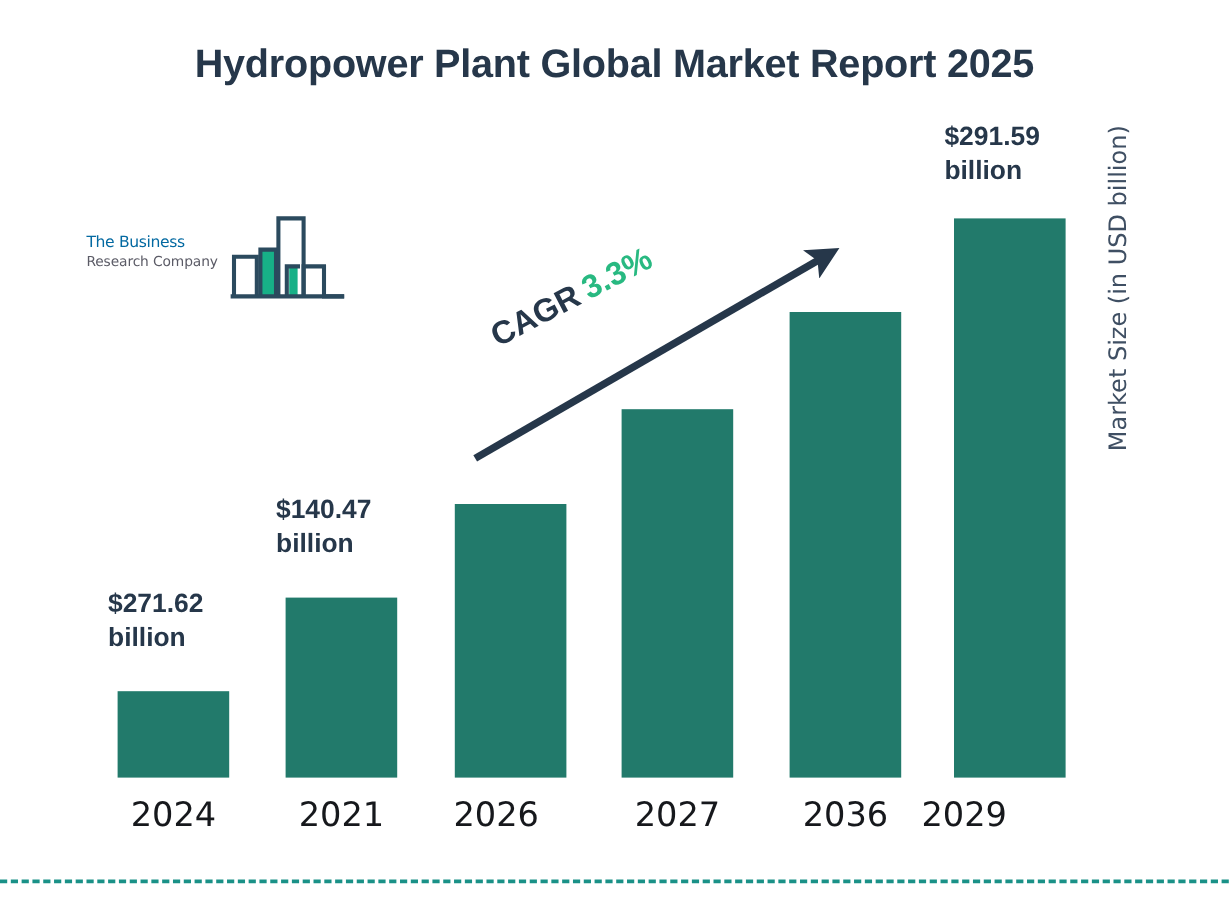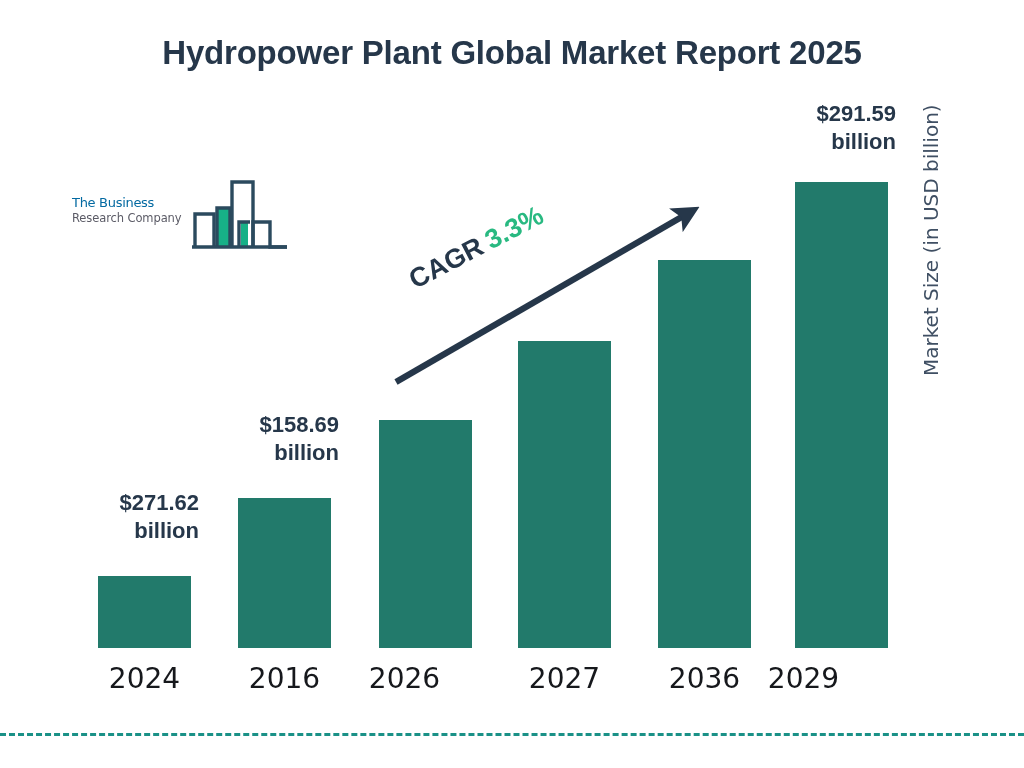--- a/index.html
+++ b/index.html
@@ -79,21 +79,21 @@
     top: 0;
     width: 1024px;
     height: 768px;
   }
   .bar {
     position: absolute;
     background: #227a6b;
   }
   .bar-value {
     position: absolute;
-    text-align: right;
+    text-align: left;
     font-size: 22px;
     font-weight: bold;
     color: #26374a;
     line-height: 1.28;
   }
   .x-tick {
     position: absolute;
     text-align: center;
     font-size: 28px;
     color: #16181c;
@@ -170,26 +170,26 @@
 
   <div id="plot">
       <div class="bar" title="2024: 246.51" style="left: 98px; width: 93px; top: 576px; height: 72px; background: rgb(34, 122, 107);"></div>
       <div class="bar-value" style="left: 90px; top: 489px; width: 109px;">
         <div>$271.62</div>
         <div>billion</div>
       </div>
       <div class="x-tick" style="left: 86px; top: 662px; width: 117px;">2024</div>
       <div class="bar" title="2025: 256.09" style="left: 238px; width: 93px; top: 498px; height: 150px; background: rgb(34, 122, 107);"></div>
       <div class="bar-value" style="left: 230px; top: 411px; width: 109px;">
-        <div>$158.69</div>
+        <div>$140.47</div>
         <div>billion</div>
       </div>
-      <div class="x-tick" style="left: 226px; top: 662px; width: 117px;">2016</div>
+      <div class="x-tick" style="left: 226px; top: 662px; width: 117px;">2021</div>
       <div class="bar" title="2026: 266.02" style="left: 379px; width: 93px; top: 420px; height: 228px; background: rgb(34, 122, 107);"></div>
-      <div class="x-tick" style="left: 346px; top: 662px; width: 117px;">2026</div>
+      <div class="x-tick" style="left: 355px; top: 662px; width: 117px;">2026</div>
       <div class="bar" title="2027: 276.3" style="left: 518px; width: 93px; top: 341px; height: 307px; background: rgb(34, 122, 107);"></div>
       <div class="x-tick" style="left: 506px; top: 662px; width: 117px;">2027</div>
       <div class="bar" title="2028: 283.5" style="left: 658px; width: 93px; top: 260px; height: 388px; background: rgb(34, 122, 107);"></div>
       <div class="x-tick" style="left: 646px; top: 662px; width: 117px;">2036</div>
       <div class="bar" title="2029: 291.59" style="left: 795px; width: 93px; top: 182px; height: 466px; background: rgb(34, 122, 107);"></div>
       <div class="bar-value" style="left: 787px; top: 100px; width: 109px;">
         <div>$291.59</div>
         <div>billion</div>
       </div>
       <div class="x-tick" style="left: 745px; top: 662px; width: 117px;">2029</div>

